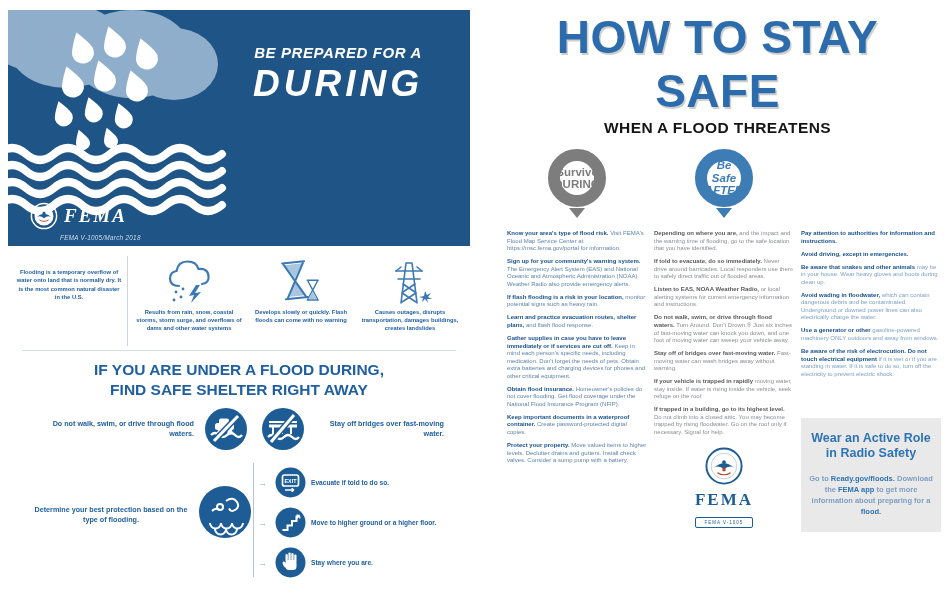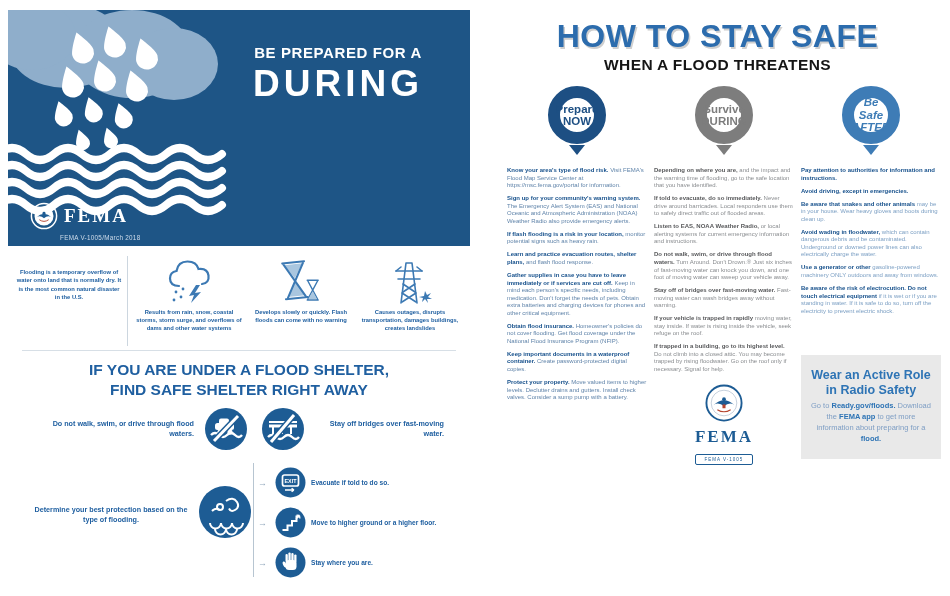--- a/index.html
+++ b/index.html
@@ -2,21 +2,21 @@
 <html><head>
 <meta charset="utf-8">
 <style>
   * { margin:0; padding:0; box-sizing:border-box; }
   html,body { width:950px; height:596px; background:#fff; font-family:"Liberation Sans", sans-serif; }
   .canvas { position:relative; width:950px; height:596px; background:#fff; overflow:hidden; }
   .page { position:absolute; background:#fff; }
 
   
   .lp { left:8px; top:10px; width:462px; height:578px; }
-  .lp-header { position:absolute; left:0; top:0; width:462px; height:236px; background:#1e5586; overflow:hidden; }
+  .lp-header { position:absolute; left:0; top:0; width:462px; height:236px; background:#1e5586; overflow:hidden;font-style:italic; }
   .cloud-art { position:absolute; left:-4px; top:-2px; }
   .lp-title { position:absolute; left:206px; top:34px; width:248px; text-align:center; color:#fff; }
   .lp-title .t1 { font-size:15px; font-weight:bold; letter-spacing:.6px; }
   .lp-title .t2 { font-size:37px; font-weight:bold; letter-spacing:4px; margin-top:2px; }
   .callout { position:absolute; left:192px; top:130px; width:212px; height:106px; background:#fff; display:flex; align-items:center; justify-content:center; }
   .callout span { display:block; padding:0 9px; font-size:9.5px; font-weight:bold; line-height:1.32; color:#2668a9; text-align:center; }
   .fema-brand { position:absolute; left:22px; top:192px; display:flex; align-items:center; gap:6px; }
   .fema-word { font-family:"Liberation Serif", serif; font-weight:bold; font-size:19px; color:#fff; letter-spacing:2px; }
   .version { position:absolute; left:52px; top:224px; font-size:6.3px; color:#cfdceb; letter-spacing:.3px; }
 
@@ -42,37 +42,37 @@
   .ic-bridge { position:absolute; left:253px; top:2px; }
   .ic-flood { position:absolute; left:190px; top:80px; }
   .branch { position:absolute; left:245px; top:58px; height:114px; border-left:1px solid #b7c5d1; }
   .option { position:absolute; left:250px; display:flex; align-items:center; gap:5px; }
   .o1 { top:62px; } .o2 { top:102px; } .o3 { top:142px; }
   .arrow-glyph { color:#93a9bd; font-size:9px; width:12px; }
   .olabel { font-size:6.6px; font-weight:bold; color:#1f5fa0; white-space:nowrap; }
 
   
   .rp { left:490px; top:10px; width:455px; height:578px; }
-  .rp-title { text-align:center; font-size:32px; font-weight:bold; color:#2c6cad; letter-spacing:.5px; margin-top:8px; text-shadow:1.5px 1.5px 0 #cfcfcf; }
+  .rp-title { text-align:center; font-size:46px; font-weight:bold; color:#2c6cad; letter-spacing:.5px; text-shadow:1.5px 1.5px 0 #cfcfcf; }
   .rp-sub { text-align:center; font-size:15.5px; font-weight:bold; color:#151515; letter-spacing:.4px; margin-top:1px; }
   .grid3 { display:grid; grid-template-columns:140px 140px 140px; column-gap:7px; padding-left:17px; }
   .badge-cell { display:flex; flex-direction:column; align-items:center; }
   .ring { width:58px; height:58px; border:12px solid; border-radius:50%; display:flex; align-items:center; justify-content:center; text-align:center; font-size:11.5px; font-weight:bold; line-height:1.08; margin-top:12px; background:#fff; }
   .down-tri { width:0; height:0; border-left:8px solid transparent; border-right:8px solid transparent; border-top:10px solid #000; margin-top:1px; }
   .cols { margin-top:12px; }
   .item { font-size:6px; line-height:1.26; margin-bottom:5.5px; }
   .col1 .lead { color:#17518c; } .col1 .rest { color:#5f83a9; }
   .col2 .lead { color:#58595b; } .col2 .rest { color:#8a8d90; }
   .col3 .lead { color:#17518c; } .col3 .rest { color:#7da0c4; }
   .fema-block { margin-top:10px; text-align:center; }
   .fema-block .fema-word2 { font-family:"Liberation Serif", serif; font-weight:bold; font-size:17px; color:#1d5c94; letter-spacing:2px; margin-top:1px; }
   .fema-badge { display:inline-block; border:1px solid #1d5c94; border-radius:2px; padding:2px 9px; font-size:4.5px; color:#1d5c94; letter-spacing:1px; margin-top:2px; }
   .active-box { background:#e9e9e9; margin-top:40px; padding:13px 7px 14px; text-align:center; }
   .ab-title { font-size:12.5px; font-weight:bold; color:#2e74b5; line-height:1.15; }
-  .ab-body { font-size:7.5px; line-height:1.45; color:#7e9ec4; margin-top:4px; }
+  .ab-body { font-size:7.5px; line-height:1.45; color:#7e9ec4; margin-top:14px;font-weight:bold; }
   .ab-body b { color:#2e74b5; }
 </style>
 </head>
 <body>
 
 <div class="canvas">
 
   <section class="page lp">
     <div class="lp-header">
       <svg class="cloud-art" width="224" height="224" viewBox="0 0 224 224">
@@ -181,21 +181,21 @@
           <g fill="#3c79b3">
             <polygon points="41,33 43,37 47,35 44,39 48,41 43,41 44,45 41,41 38,44 39,40 35,39 40,38"></polygon>
           </g>
         </svg>
         <div class="cap">Causes outages, disrupts transportation, damages buildings, creates landslides</div>
       </div>
       <div class="hdiv"></div>
     </div>
 
     <div class="lp-headline">
-      <div>IF YOU ARE UNDER A FLOOD SHELTER,</div>
+      <div>IF YOU ARE UNDER A FLOOD DURING,</div>
       <div>FIND SAFE SHELTER RIGHT AWAY</div>
     </div>
 
     <div class="diagram">
       <div class="d-text t-r1">Do not walk, swim, or drive through flood waters.</div>
       <svg class="ic-car" width="44" height="44" viewBox="0 0 44 44">
         <circle cx="22" cy="22" r="21" fill="#1d5c94"></circle>
         <path d="M7 28 q4 -4 8 0 t8 0 t8 0 t7 0" stroke="#fff" stroke-width="2.4" fill="none"></path>
         <rect x="11" y="16" width="19" height="7" rx="2.5" fill="#fff"></rect>
         <rect x="15" y="11.5" width="10" height="6" rx="2" fill="#fff"></rect>
@@ -264,26 +264,20 @@
       </div>
     </div>
   </section>
 
   <section class="page rp">
     <h1 class="rp-title">HOW TO STAY SAFE</h1>
     <h2 class="rp-sub">WHEN A FLOOD THREATENS</h2>
 
     <div class="grid3">
       <div class="badge-cell">
-        <div class="ring" style="border-color: rgb(29, 79, 131); color: rgb(29, 79, 131);">
-          <div><span>Prepare</span><br><span>NOW</span></div>
-        </div>
-        <div class="down-tri" style="border-top-color: rgb(29, 79, 131);"></div>
-      </div>
-      <div class="badge-cell">
         <div class="ring" style="border-color: rgb(125, 125, 125); color: rgb(125, 125, 125);">
           <div><span>Survive</span><br><span>DURING</span></div>
         </div>
         <div class="down-tri" style="border-top-color: rgb(125, 125, 125);"></div>
       </div>
       <div class="badge-cell">
         <div class="ring" style="border-color: rgb(62, 124, 182); color: rgb(62, 124, 182); font-style: italic;">
           <div><span>Be Safe</span><br><span>AFTER</span></div>
         </div>
         <div class="down-tri" style="border-top-color: rgb(62, 124, 182);"></div>

